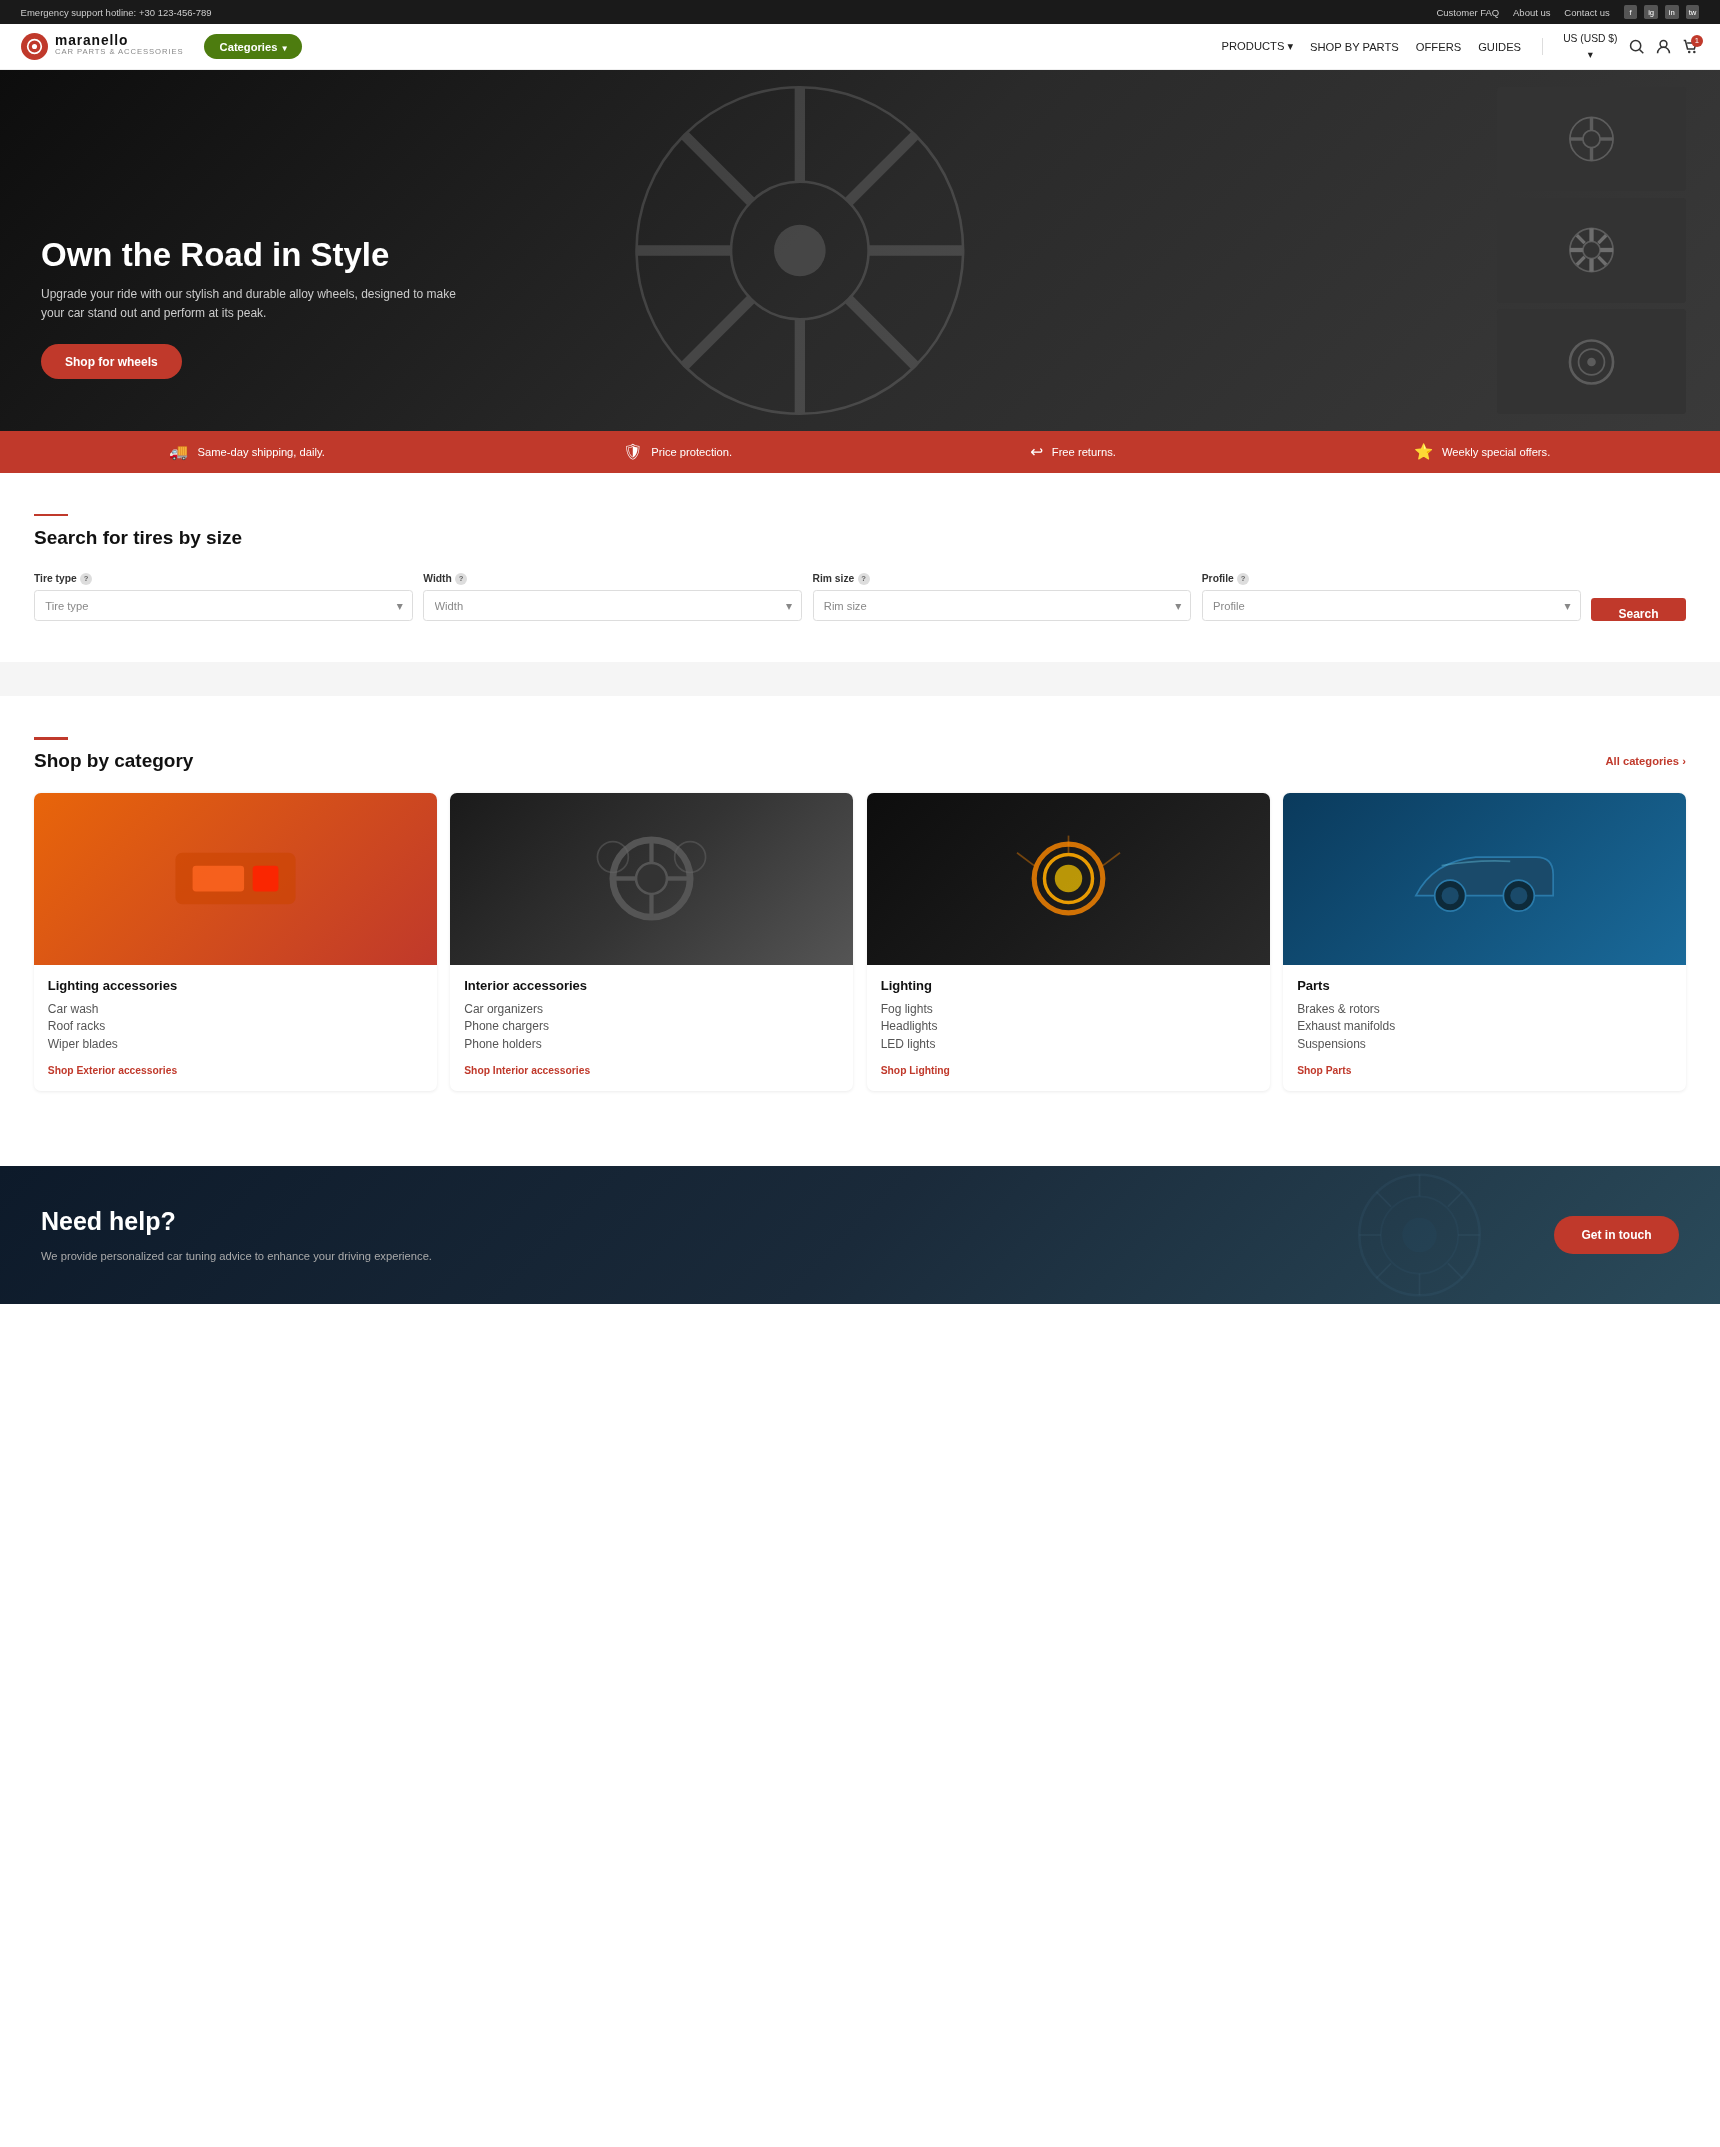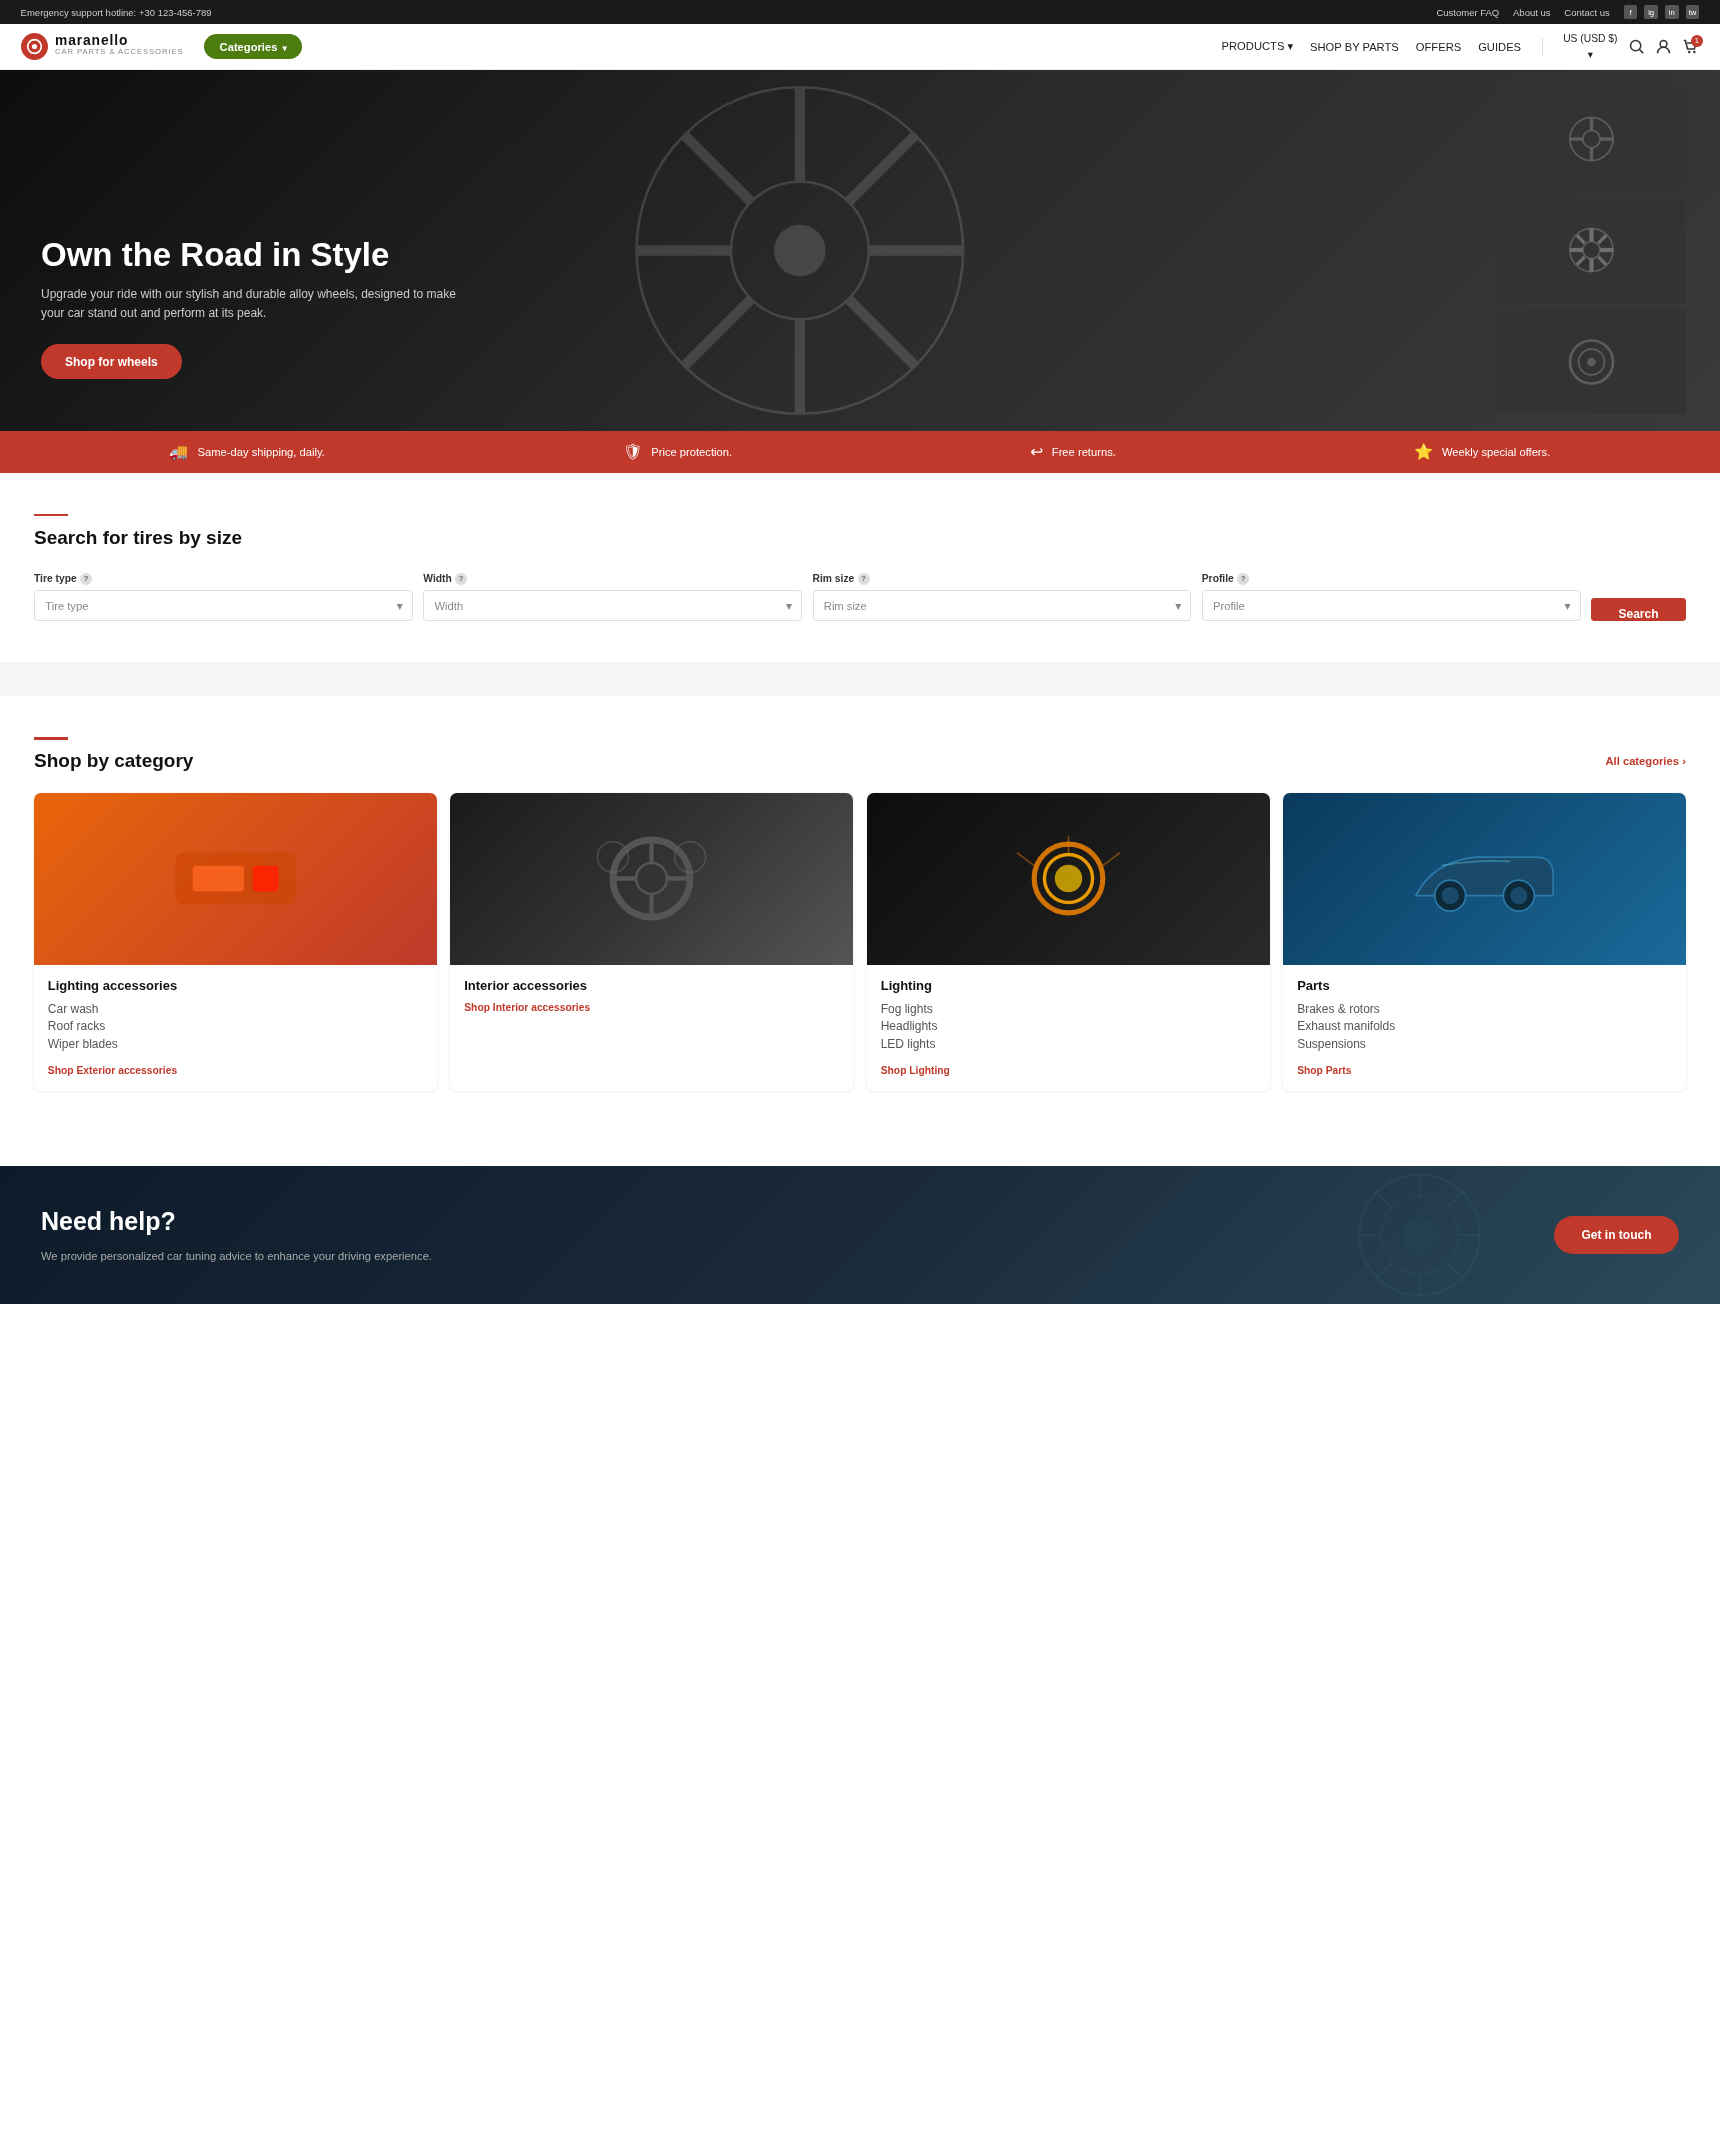--- a/index.html
+++ b/index.html
@@ -532,20 +532,25 @@
           <line x1="90" y1="78" x2="90" y2="105" stroke="#555" stroke-width="5"></line>
           <line x1="45" y1="60" x2="72" y2="60" stroke="#555" stroke-width="5"></line>
           <line x1="108" y1="60" x2="135" y2="60" stroke="#555" stroke-width="5"></line>
 
           <circle cx="45" cy="35" r="18" fill="none" stroke="#666" stroke-width="2" opacity="0.5"></circle>
           <circle cx="135" cy="35" r="18" fill="none" stroke="#666" stroke-width="2" opacity="0.5"></circle>
         </svg>
       </div>
       <div class="category-body">
         <div class="category-name">Interior accessories</div>
+        <ul class="category-items">
+          <li>Car organizers</li>
+          <li>Phone chargers</li>
+          <li>Phone holders</li>
+        </ul>
         <a href="#" class="category-link">Shop Interior accessories</a>
       </div>
     </div>
 
     <div class="category-card">
       <div class="category-img light">
         <svg width="155" height="103" viewBox="0 0 180 120">
 
           <circle cx="90" cy="60" r="40" fill="none" stroke="#ff8800" stroke-width="6" opacity="0.8"></circle>
           <circle cx="90" cy="60" r="28" fill="none" stroke="#ffaa00" stroke-width="4" opacity="0.9"></circle>

